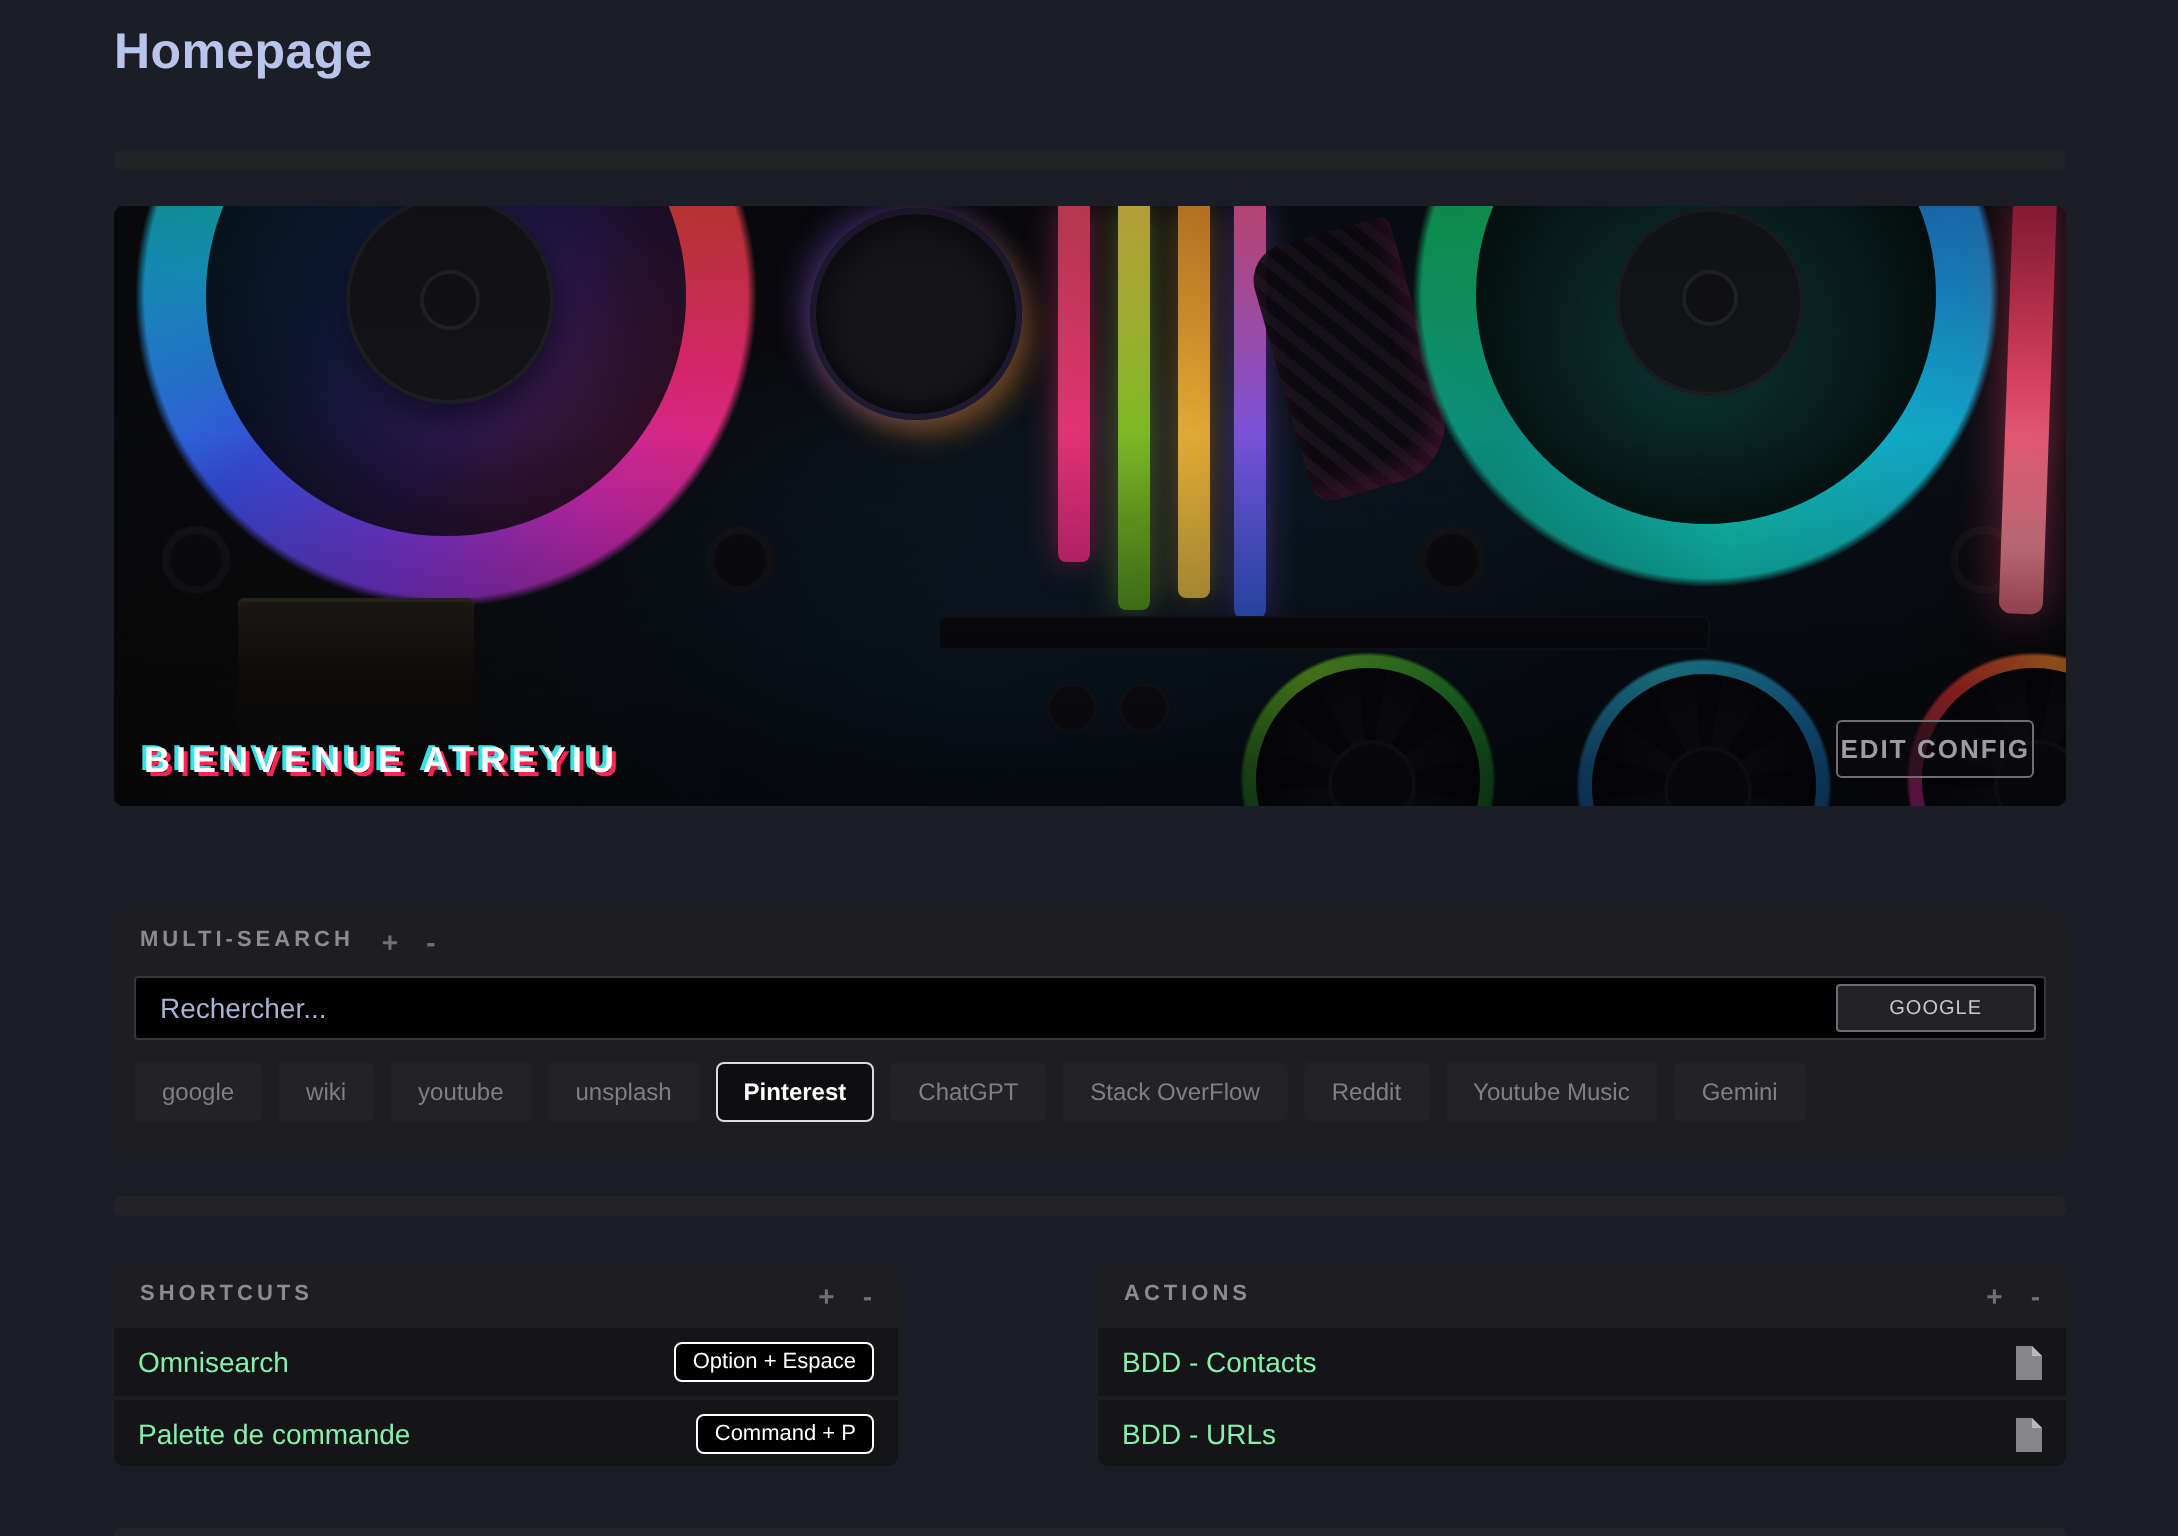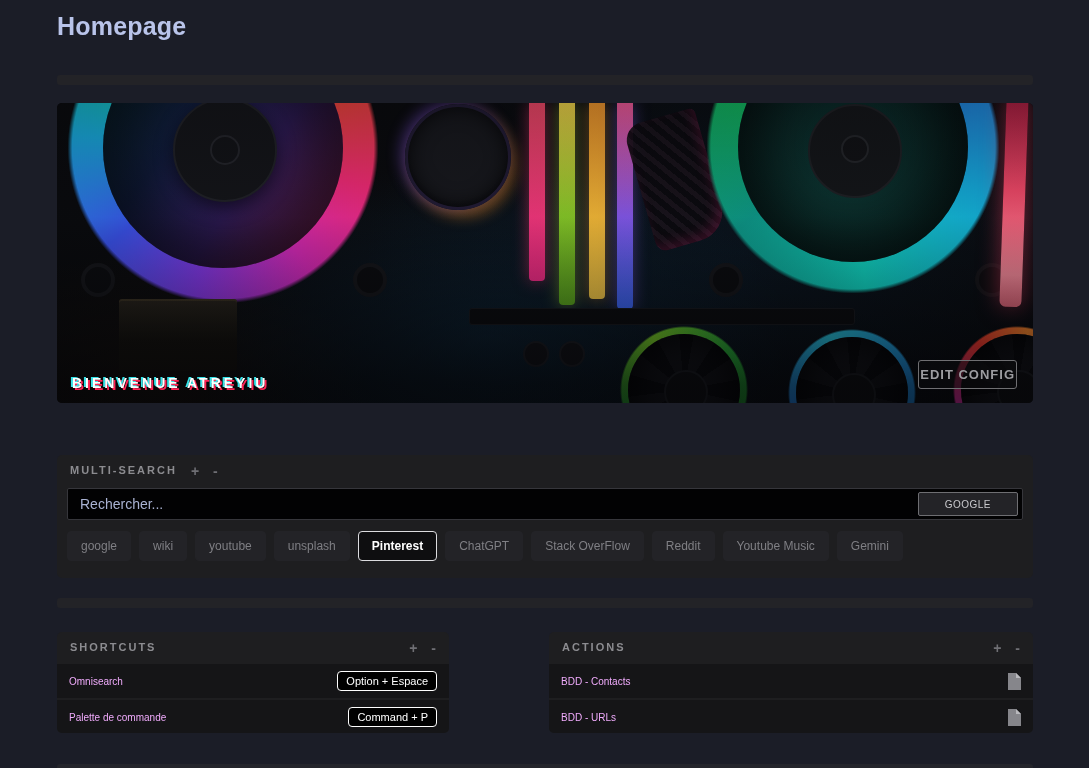--- a/index.html
+++ b/index.html
@@ -111,21 +111,21 @@
   .pci-slot{left:412px;top:205px;width:384px;height:15px;background:#0c0d10;
     border:1px solid #191b20;border-radius:3px;}
   .chip-a{left:466px;top:238px;width:22px;height:22px;border-radius:50%;background:#121318;border:2px solid #1c1e24;}
   .chip-b{left:502px;top:238px;width:22px;height:22px;border-radius:50%;background:#121318;border:2px solid #1c1e24;}
   .heatsink{left:62px;top:196px;width:118px;height:72px;border-radius:3px;
     background:linear-gradient(#2a261e,#15130f 60%);box-shadow:inset 0 2px 0 rgba(120,100,60,.25);}
   .hero-overlay{position:absolute;inset:0;
     background:linear-gradient(to bottom, rgba(4,4,7,.30), rgba(4,4,7,.12) 38%, rgba(2,2,4,.62) 94%);}
   .welcome{
     position:absolute;left:15px;bottom:12px;z-index:3;
-    font-size:14px;font-weight:800;letter-spacing:3px;color:#fff;
+    font-size:18px;font-weight:800;letter-spacing:3px;color:#fff;
     text-shadow:-2px -1px 0 #35e3e8, 2px 2px 0 #ff2456;
   }
   .edit-config{
     position:absolute;right:16px;bottom:14px;z-index:3;
     background:rgba(12,12,14,.5);border:1px solid #6f6f72;border-radius:3px;
     color:#9c9ca0;font-family:inherit;font-size:13px;font-weight:bold;letter-spacing:1px;
     padding:6px 1px;cursor:pointer;
   }
 
   
@@ -156,21 +156,21 @@
   }
   .pill.active{background:#0e0e10;border-color:#dcdcdf;color:#fff;font-weight:bold;}
 
   
   .shortcuts-panel{left:57px;top:632px;width:392px;height:101px;}
   .actions-panel{left:549px;top:632px;width:484px;height:101px;}
   .row{
     height:34px;margin-top:2px;background:#151517;
     display:flex;align-items:center;padding:0 12px;cursor:pointer;
   }
-  .row-label{font-size:10px;color:#f0abfc;}
+  .row-label{font-size:14px;color:#86efac;}
   .kbd{
     margin-left:auto;background:#000;border:1px solid #fff;border-radius:4px;
     color:#fff;font-size:11px;font-weight:normal;padding:3px 8px;white-space:nowrap;
   }
   .file-ic{margin-left:auto;display:flex;align-items:center;}
 </style>
 </head>
 <body>
 
 <h1 class="page-title">Homepage</h1>

